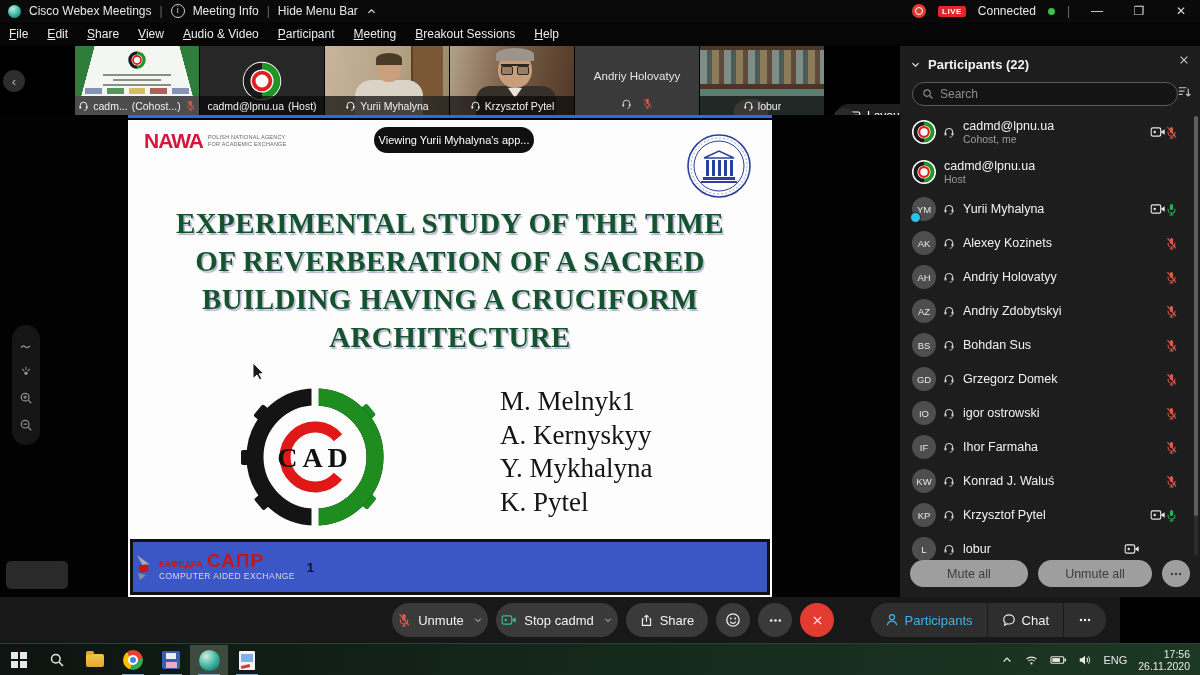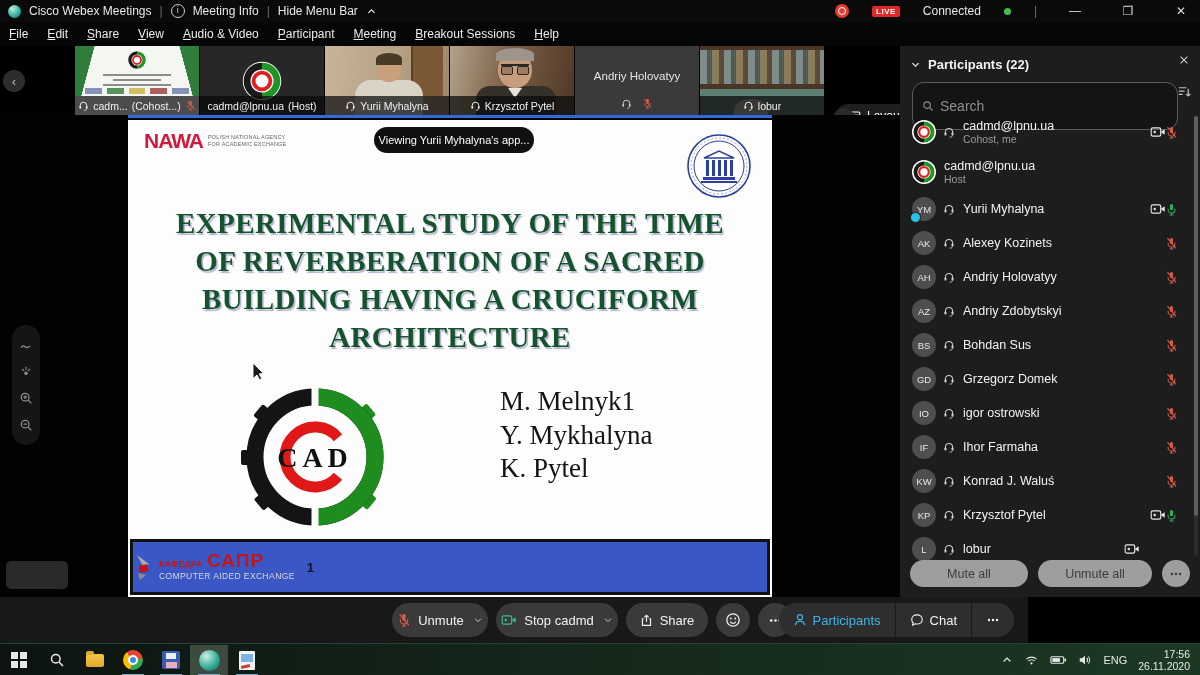--- a/index.html
+++ b/index.html
@@ -3,21 +3,21 @@
 <meta charset="utf-8">
 <style>
   html,body{margin:0;padding:0;background:#000;}
   body{font-family:"Liberation Sans",sans-serif;-webkit-font-smoothing:antialiased;}
   #screen{position:relative;width:1200px;height:675px;background:#000;overflow:hidden;}
   .abs{position:absolute;}
 
   
   #titlebar{left:0;top:0;width:1200px;height:22px;background:#0a0a0a;display:flex;align-items:center;color:#e8e8e8;font-size:12px;}
   .tb-left{display:flex;align-items:center;gap:8px;padding-left:8px;flex:1;}
-  .tb-right{display:flex;align-items:center;gap:23px;padding-right:4px;}
+  .tb-right{display:flex;align-items:center;gap:12px;padding-right:4px;}
   .webex-ball{width:13px;height:13px;border-radius:50%;background:radial-gradient(circle at 35% 30%,#bfeee0,#35b4a0 55%,#1b5f7a);}
   .tb-sep{color:#6a6a6a;}
   .info-ic{width:12px;height:12px;border:1.2px solid #cfcfcf;border-radius:50%;font-size:9px;line-height:11px;text-align:center;color:#cfcfcf;}
   .rec-ic{width:14px;height:14px;border-radius:50%;background:#e03c30;display:inline-flex;align-items:center;justify-content:center;}
   .rec-ic i{width:6px;height:6px;border-radius:50%;border:1.5px solid #fff;display:block;}
   .live-badge{background:#e02828;color:#fff;font-weight:bold;font-size:8px;padding:1px 4px;border-radius:2px;letter-spacing:.5px;}
   .green-dot{width:7px;height:7px;border-radius:50%;background:#3cc24c;display:inline-block;}
   .winbtn{width:30px;height:22px;display:inline-flex;align-items:center;justify-content:center;color:#dcdcdc;font-size:12px;}
   svg.ic{display:block;}
 
@@ -85,21 +85,21 @@
   .dept .pagenum{color:#101020;font-size:13px;font-weight:bold;padding-left:6px;}
   #annot-toolbar{position:absolute;left:12px;top:210px;width:28px;height:120px;background:#151515;border-radius:14px;display:flex;flex-direction:column;align-items:center;justify-content:space-evenly;}
   #annot-toolbar svg{color:#8f8f8f;}
   .stage-notch{position:absolute;left:6px;bottom:8px;width:62px;height:28px;background:#2a2a2a;border-radius:5px;}
   #cursor{position:absolute;left:252px;top:247px;}
 
   
   #panel{left:900px;top:46px;width:300px;height:551px;background:#1d1d1d;color:#eee;}
   .p-head{position:absolute;left:10px;top:8px;right:8px;height:20px;display:flex;align-items:center;gap:7px;font-size:13px;font-weight:bold;color:#f2f2f2;}
   .p-close{position:absolute;right:10px;top:8px;color:#cfcfcf;}
-  .p-search{position:absolute;left:12px;top:36px;width:246px;height:22px;border:1px solid #5a5a5a;border-radius:12px;background:#141414;display:flex;align-items:center;gap:6px;padding:12px 9px;color:#8f8f8f;font-size:14px;}
+  .p-search{position:absolute;left:12px;top:36px;width:246px;height:22px;border:1px solid #5a5a5a;border-radius:12px;background:#141414;display:flex;align-items:center;gap:6px;padding:0 9px;color:#8f8f8f;font-size:12px;}
   .p-sort{position:absolute;right:8px;top:38px;color:#c2c2c2;}
   #plist{position:absolute;left:0;top:66px;width:292px;height:452px;overflow:hidden;}
   .prow{position:relative;height:34px;display:flex;align-items:center;padding-left:12px;}
   .prow.two{height:40px;}
   .pav{width:24px;height:24px;border-radius:50%;background:#4e4e4e;color:#e8e8e8;font-size:9.5px;display:flex;align-items:center;justify-content:center;flex:none;position:relative;}
   .pav .sharedot{position:absolute;left:-2px;bottom:-2px;width:9px;height:9px;border-radius:50%;background:#27c4e8;border:1.5px solid #1d1d1d;}
   .pheadset{margin-left:7px;color:#cfcfcf;flex:none;}
   .pnames{margin-left:8px;flex:1;min-width:0;}
   .pname{font-size:12.5px;color:#f2f2f2;white-space:nowrap;overflow:hidden;text-overflow:ellipsis;}
   .psub{font-size:10.5px;color:#9c9c9c;line-height:12px;}
@@ -108,21 +108,21 @@
   .prow .mic-green{position:absolute;right:14px;color:#28b450;}
   .pscroll{position:absolute;right:2px;top:70px;width:4px;height:440px;background:#2c2c2c;border-radius:2px;}
   .pscroll i{position:absolute;left:0;top:0;width:4px;height:400px;background:#5f5f5f;border-radius:2px;display:block;}
   .p-foot{position:absolute;left:0;bottom:10px;width:300px;display:flex;gap:10px;justify-content:center;align-items:center;}
   .gray-pill{height:27px;border-radius:14px;background:#9e9e9e;color:#3c3c3c;font-size:12.5px;display:flex;align-items:center;justify-content:center;}
   .p-foot .g1{width:118px;}
   .p-foot .g2{width:114px;}
   .p-foot .g3{width:28px;color:#3c3c3c;font-weight:bold;letter-spacing:1px;}
 
   
-  #controlbar{left:0;top:597px;width:1028px;height:46px;background:#181818;}
+  #controlbar{left:0;top:597px;width:1120px;height:46px;background:#181818;}
   .ctl{position:absolute;top:6px;height:34px;background:#3a3a3a;border-radius:17px;color:#f2f2f2;font-size:13px;display:flex;align-items:center;justify-content:center;gap:7px;}
   .ctl .chev{color:#cfcfcf;margin-left:2px;}
   .circle34{position:absolute;top:6px;width:34px;height:34px;border-radius:50%;background:#3a3a3a;color:#eee;display:flex;align-items:center;justify-content:center;}
   #leave-btn{background:#e23b30;color:#fff;}
   #right-group{position:absolute;right:14px;top:6px;height:34px;background:#2e2e2e;border-radius:17px;display:flex;align-items:center;}
   #right-group .seg{display:flex;align-items:center;gap:6px;font-size:13px;padding:0 14px;height:34px;}
   #right-group .divi{width:1px;height:34px;background:#191919;}
   .blue{color:#3fb3e8;}
   .white{color:#f0f0f0;}
 
@@ -473,20 +473,21 @@
         <circle cx="75" cy="75" r="60" fill="none" stroke="#141414" stroke-width="17"></circle>
         <path d="M75 15 A60 60 0 1 1 75 135" fill="none" stroke="#1e8c1e" stroke-width="17"></path>
         <rect x="71.5" y="4" width="7" height="24" fill="#fdfdfd"></rect>
         <rect x="71.5" y="122" width="7" height="24" fill="#fdfdfd"></rect>
         <path d="M98 55.7 A30 30 0 1 0 98 94.3" fill="none" stroke="#e01818" stroke-width="11"></path>
         <text x="75" y="85" text-anchor="middle" font-family="Liberation Serif,serif" font-weight="bold" font-size="28" letter-spacing="5" fill="#101010">CAD</text>
       </svg>
 
       <div class="authors">
         <div>M. Melnyk1</div>
+        <div>A. Kernyskyy</div>
         <div>Y. Mykhalyna</div>
         <div>K. Pytel</div>
       </div>
 
       <div class="banner">
         <div class="dept">
           <svg width="20" height="28" viewBox="0 0 20 28">
             <path d="M4 2l12 9-5 4z" fill="#a8aab4"></path>
             <rect x="6" y="12" width="9" height="7" fill="#c01818" transform="rotate(-8 10 15)"></rect>
             <path d="M5 20l8 2-6 5z" fill="#8a8c96"></path>

